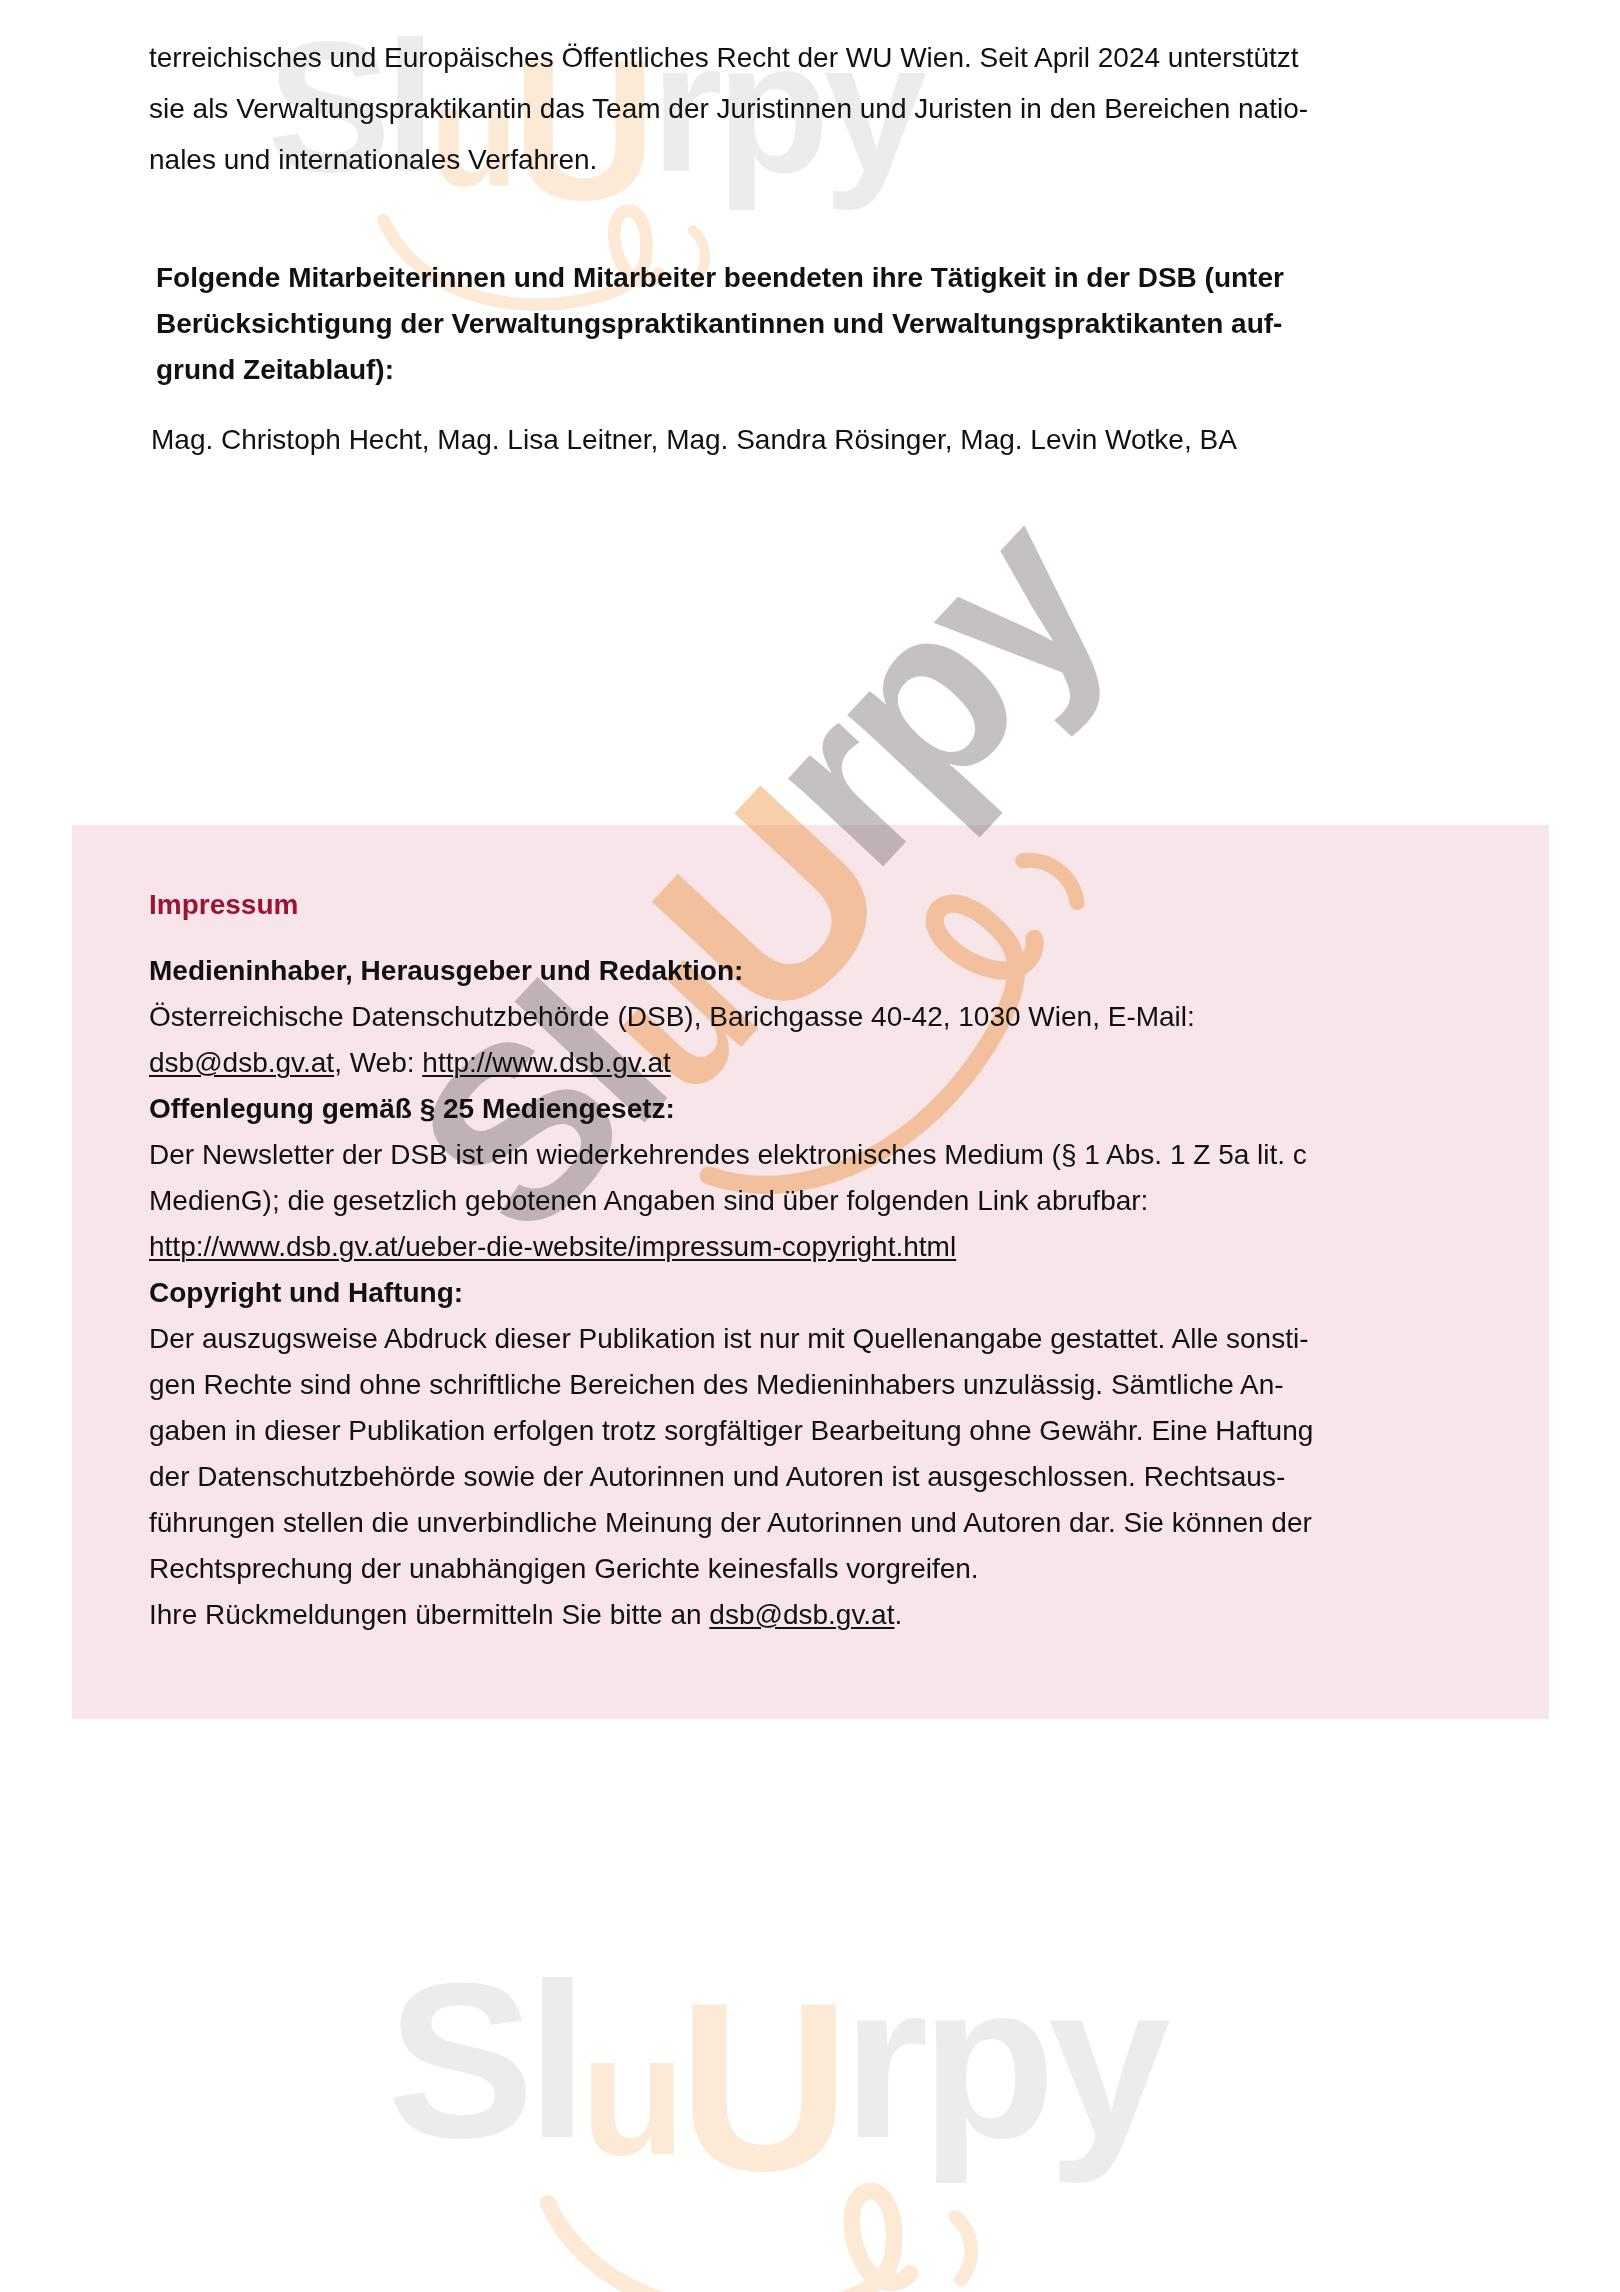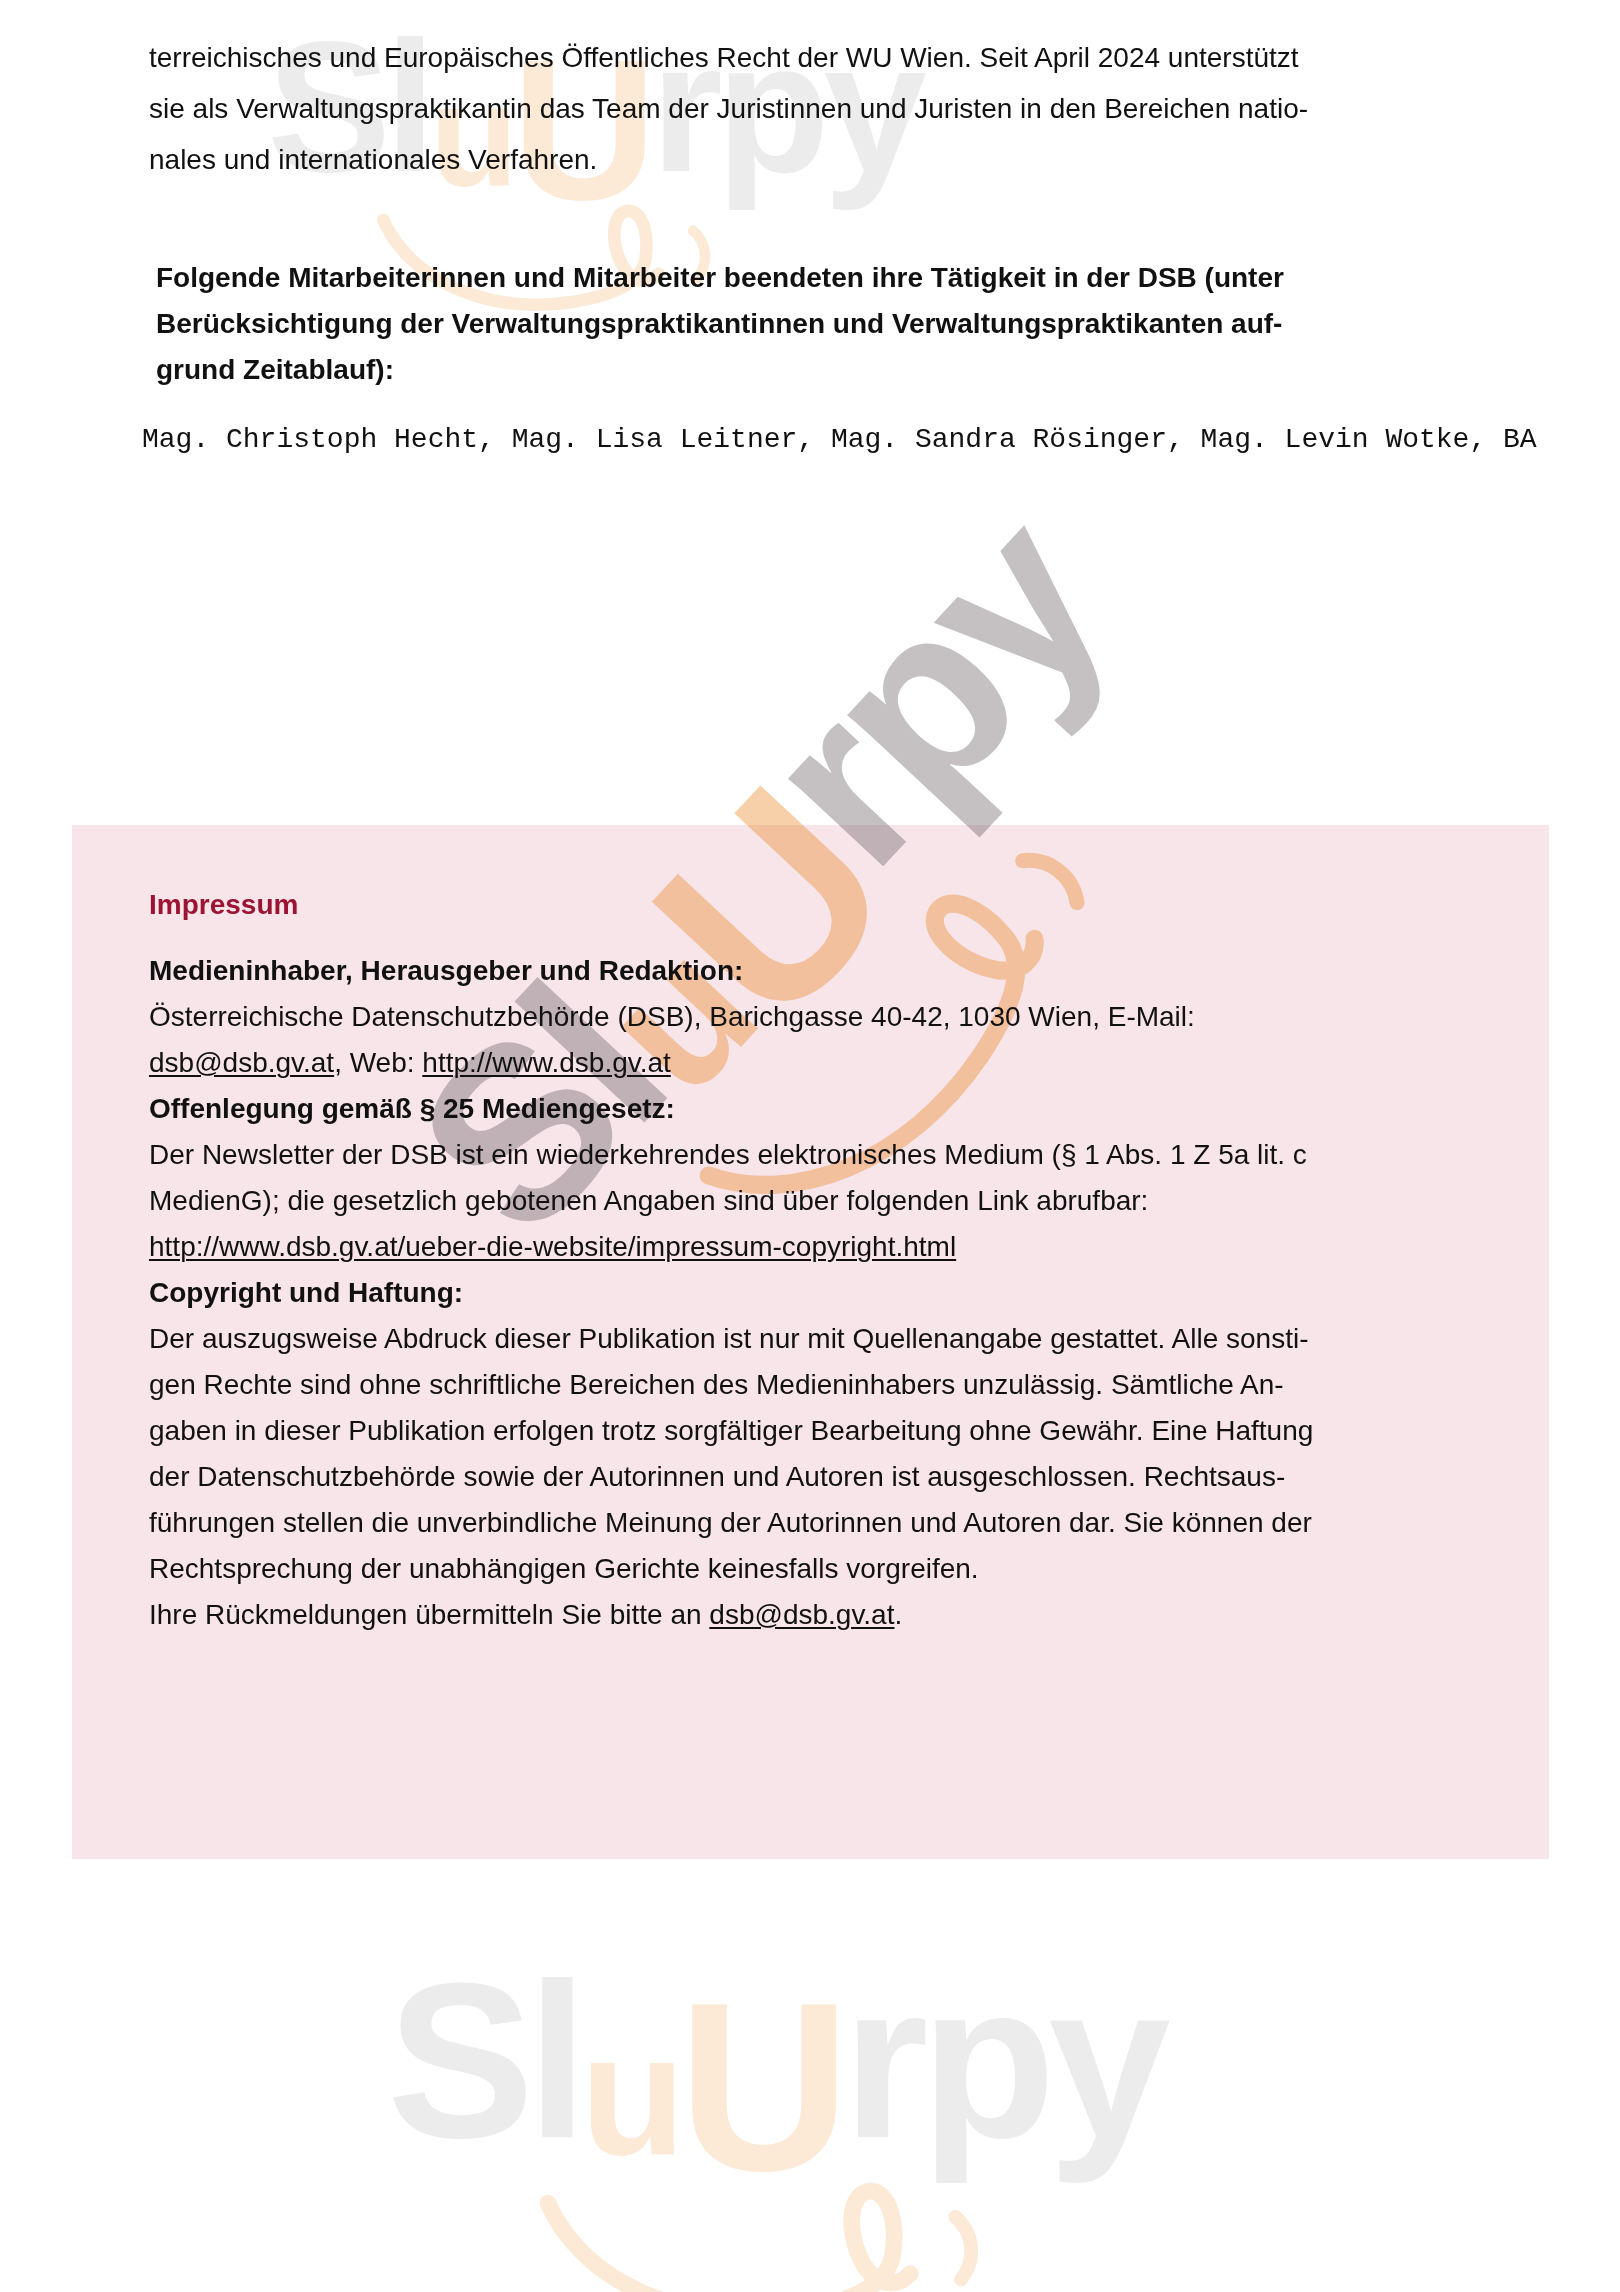--- a/index.html
+++ b/index.html
@@ -7,26 +7,26 @@
     width:1620px;height:2293px;position:relative;overflow:hidden;
     background:#ffffff;color:#111111;
     font-family:"Liberation Sans", sans-serif;
   }
   
   .textlayer{position:absolute;z-index:2;}
   .doc-line{font-size:28px;line-height:51px;white-space:pre;}
   #intro-paragraph{left:149px;top:32px;}
   #departures-heading{left:156px;top:255px;}
   #departures-heading .doc-line{font-weight:bold;line-height:46px;}
-  #departures-names{left:142px;top:417px;font-family:Liberation Mono, monospace;}
+  #departures-names{left:151px;top:417px;}
   #departures-names .doc-line{line-height:46px;}
 
   
   #impressum-box{
-    position:absolute;left:72px;top:825px;width:1477px;height:1034px;
+    position:absolute;left:72px;top:825px;width:1477px;height:894px;
     box-sizing:border-box;background:var(--box-bg,#f7e5e9);
   }
   #impressum-content{position:relative;z-index:2;padding:57px 78px 0 77px;}
   #impressum-title{
     font-size:28px;line-height:46px;font-weight:bold;
     color:var(--title-color,#9c1433);margin-bottom:19.6px;
   }
   .box-line{font-size:28px;line-height:46px;white-space:pre;}
   .box-line.bold{font-weight:bold;}
   .doc-link{color:inherit;text-decoration:underline;text-decoration-thickness:2px;text-underline-offset:2.9px;cursor:pointer;}

